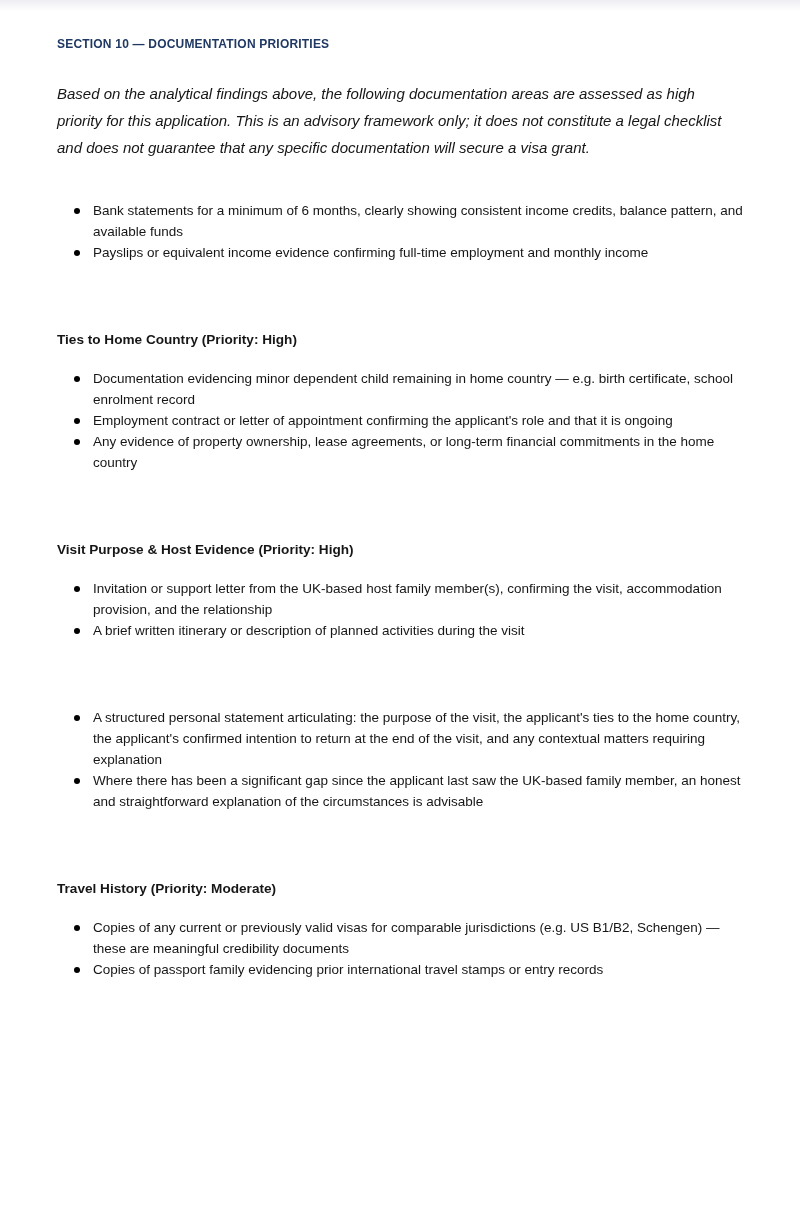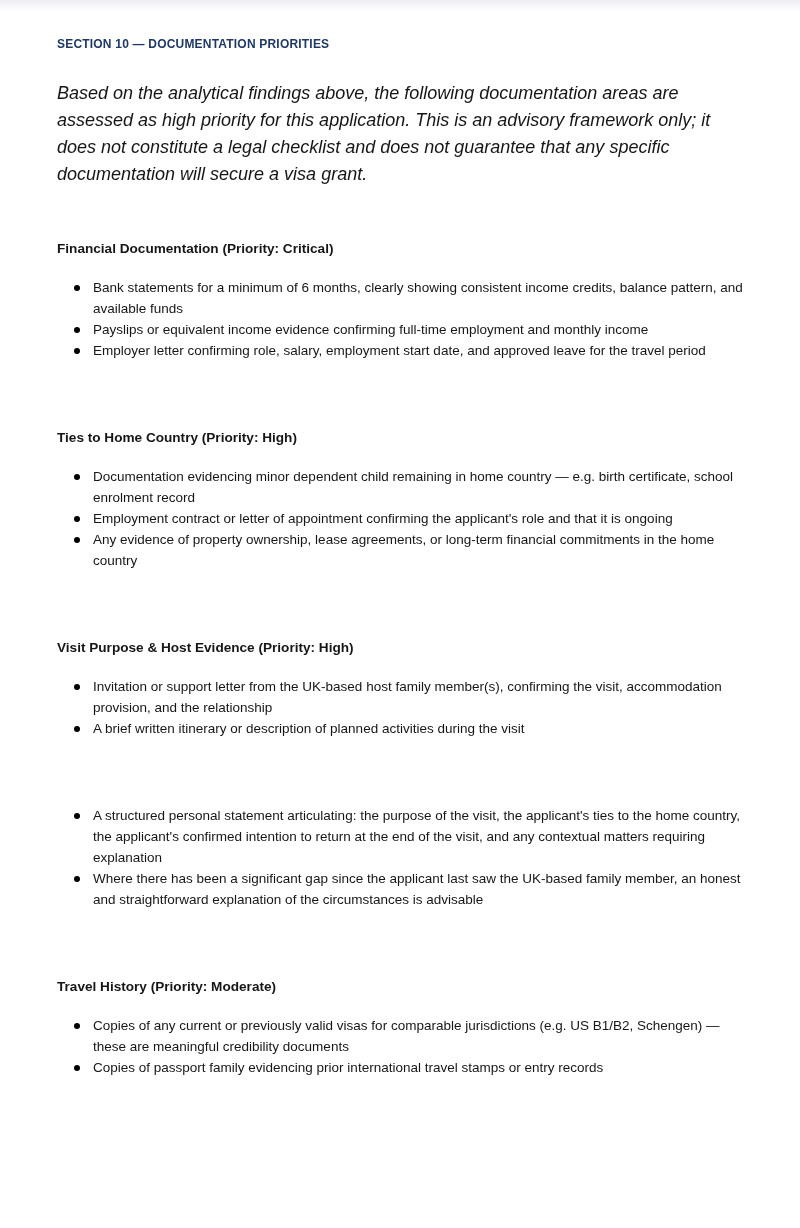--- a/index.html
+++ b/index.html
@@ -36,24 +36,24 @@
     font-size: 12px;
     line-height: 22px;
     font-weight: bold;
     color: #1f3864;
     letter-spacing: 0.2px;
     margin: 0 0 25px 0;
   }
 
   p.intro {
     font-style: italic;
-    font-size: 18px;
+    font-size: 15px;
     line-height: 27px;
     color: #161616;
-    margin: 0 0 50px 0;
+    margin: 0 0 39px 0;
     max-width: 686px;
   }
 
   .doc-section h2 {
     font-size: 13.6px;
     line-height: 21px;
     font-weight: bold;
     color: #161616;
     margin: 0 0 18px 0;
   }
@@ -91,33 +91,28 @@
 
 <div class="top-edge"></div>
 
 <div class="doc">
 
   <h1 class="doc-title">SECTION 10 — DOCUMENTATION PRIORITIES</h1>
 
   <p class="intro">Based on the analytical findings above, the following documentation areas are assessed as high priority for this application. This is an advisory framework only; it does not constitute a legal checklist and does not guarantee that any specific documentation will secure a visa grant.</p>
 
   <section class="doc-section">
-    <h2>Financial Documentation (Priority: Critical)</h2>
     <ul>
       <li>
         <span class="bullet-dot"></span>
         <span class="bullet-text">Bank statements for a minimum of 6 months, clearly showing consistent income credits, balance pattern, and available funds</span>
       </li>
       <li>
         <span class="bullet-dot"></span>
         <span class="bullet-text">Payslips or equivalent income evidence confirming full-time employment and monthly income</span>
-      </li>
-      <li>
-        <span class="bullet-dot"></span>
-        <span class="bullet-text">Employer letter confirming role, salary, employment start date, and approved leave for the travel period</span>
       </li>
     </ul>
   </section>
 
   <section class="doc-section">
     <h2>Ties to Home Country (Priority: High)</h2>
     <ul>
       <li>
         <span class="bullet-dot"></span>
         <span class="bullet-text">Documentation evidencing minor dependent child remaining in home country — e.g. birth certificate, school enrolment record</span>

